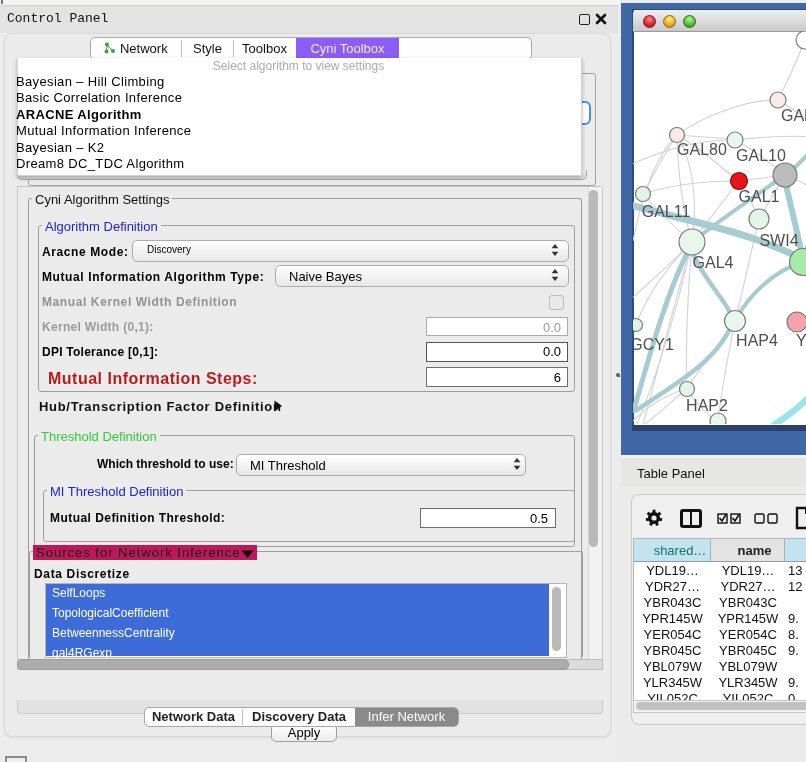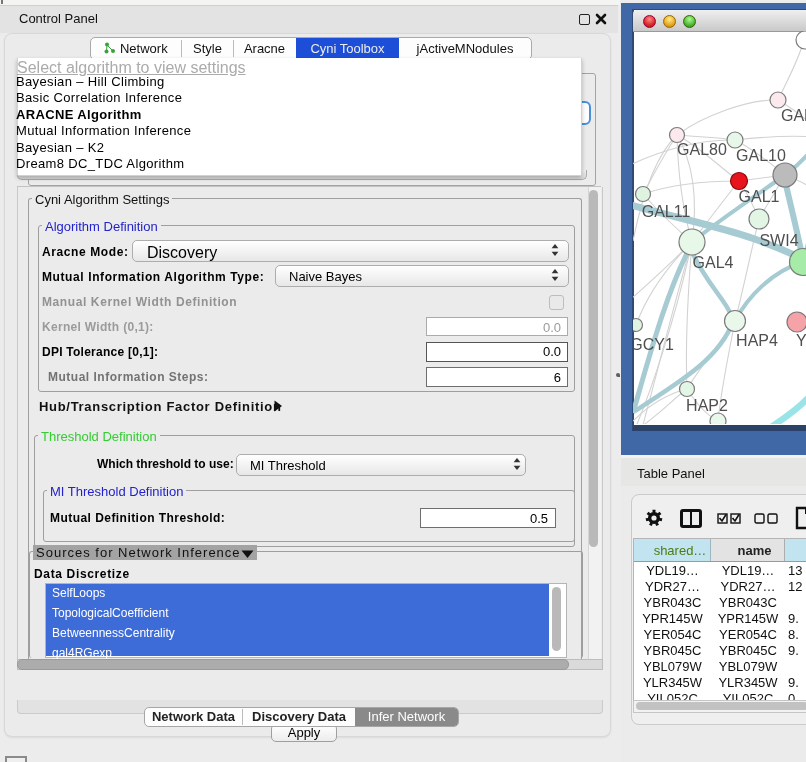--- a/index.html
+++ b/index.html
@@ -6,52 +6,51 @@
   body{width:806px;height:762px;position:relative;overflow:hidden;
        font-family:"Liberation Sans",sans-serif;background:#EDECEC;}
   .abs{position:absolute;}
   .b{font-weight:bold;}
 </style>
 </head>
 <body>
 
 <div class="abs" style="left:0;top:0;width:620px;height:5px;background:#F4F4F2;"></div>
 <div class="abs" style="left:0;top:5px;width:618px;height:27px;background:#E3E3E3;border-top:1px solid #CFCFCF;"></div>
-<div class="abs" style="left:19px;top:11px;font-size:13px;color:#111;">Control Panel</div>
+<div class="abs" style="left:7px;top:11px;font-size:13px;color:#111;font-family:Liberation Mono, monospace;">Control Panel</div>
 
 <div class="abs" style="left:579px;top:14px;width:9px;height:9px;border:1.5px solid #222;border-radius:2px;"></div>
 <svg class="abs" style="left:595px;top:13px;" width="12" height="12" viewBox="0 0 12 12">
     <path d="M2 2 L10 10 M10 2 L2 10" stroke="#111" stroke-width="2.6" stroke-linecap="round"></path>
   </svg>
 
 <div class="abs" style="left:4px;top:33px;width:605px;height:702px;background:#ECEBEB;border:1px solid #D8D8D8;border-radius:8px;box-shadow:0 1px 2px rgba(0,0,0,0.08);"></div>
 
 <div class="abs" style="left:90px;top:37px;width:440px;height:21px;background:#FDFDFD;border:1px solid #A9A9A9;border-radius:5px;overflow:hidden;font-size:13px;">
   <div class="abs" style="left:0;top:0;width:90px;height:21px;line-height:21px;text-align:center;color:#111;">
     <svg width="12" height="12" viewBox="0 0 12 12" style="vertical-align:-1px;">
         <circle cx="3" cy="2.5" r="2" fill="#3AA23A"></circle>
         <circle cx="2.5" cy="9.5" r="2" fill="#3AA23A"></circle>
         <circle cx="9" cy="9" r="2" fill="#3AA23A"></circle>
         <path d="M3 3 L2.5 9.5 M3 3 L9 9" stroke="#3AA23A" stroke-width="1"></path>
       </svg>
     Network</div>
   <div class="abs" style="left:90px;top:2px;width:1px;height:17px;background:#BBB;"></div>
   <div class="abs" style="left:91px;top:0;width:51px;height:21px;line-height:21px;text-align:center;color:#111;">Style</div>
   <div class="abs" style="left:142px;top:2px;width:1px;height:17px;background:#BBB;"></div>
-  <div class="abs" style="left:143px;top:0;width:61px;height:21px;line-height:21px;text-align:center;color:#111;">Aracne</div>
-  <div class="abs" style="left:205px;top:0;width:103px;height:21px;line-height:21px;text-align:center;color:#ECECEC;background:#1d4ed8;">Cyni Toolbox</div>
-  <div class="abs" style="left:308px;top:0;width:132px;height:21px;line-height:21px;text-align:center;color:#111;">jActiveMNodules</div>
+  <div class="abs" style="left:143px;top:0;width:61px;height:21px;line-height:21px;text-align:center;color:#111;">Toolbox</div>
+  <div class="abs" style="left:205px;top:0;width:103px;height:21px;line-height:21px;text-align:center;color:#ECECEC;background:#8b5cf6;">Cyni Toolbox</div>
 </div>
 
 <div class="abs" style="left:28px;top:73px;width:566px;height:111px;border:1px solid #A3A3A3;border-radius:3px;"></div>
 <div class="abs" style="left:576px;top:101px;width:11px;height:20px;border:2.5px solid #4A90D9;border-radius:6px;background:#FFF;"></div>
 <div class="abs" style="left:17px;top:170px;width:568px;height:9px;background:linear-gradient(#F0F0F0,#D8D8D8);border:1px solid #ABABAB;border-radius:0 0 5px 5px;border-top:none;"></div>
 
 <div class="abs" style="left:17px;top:58px;width:563px;height:117px;background:#FFF;border:1px solid #D2D2D2;border-top:none;box-shadow:0 2px 4px rgba(0,0,0,0.25);border-radius:0 0 2px 2px;"></div>
-<div class="abs" style="left:17px;top:59px;width:563px;height:14px;font-size:16px;color:#ABABAB;text-align:left;text-decoration:underline;">Select algorithm to view settings</div>
+<div class="abs" style="left:17px;top:59px;width:563px;height:14px;font-size:12px;color:#ABABAB;text-align:center;">Select algorithm to view settings</div>
 <div class="abs" style="left:16px;top:74px;font-size:13px;color:#000;line-height:16.4px;letter-spacing:0.35px;">
 Bayesian – Hill Climbing<br>
 Basic Correlation Inference<br>
 <span class="b">ARACNE Algorithm</span><br>
 Mutual Information Inference<br>
 Bayesian – K2<br>
 Dream8 DC_TDC Algorithm
 </div>
 
 <div class="abs" style="left:17px;top:186px;width:584px;height:1px;background:#C2C2C2;"></div>
@@ -59,21 +58,21 @@
 <div class="abs" style="left:17px;top:187px;width:584px;height:480px;border-left:1px solid #C8C8C8;border-right:1px solid #C8C8C8;"></div>
 
 <div class="abs" style="left:28px;top:198px;width:552px;height:462px;border:1px solid #9E9E9E;border-radius:3px;border-bottom:none;"></div>
 <div class="abs" style="left:32px;top:192px;background:#ECEBEB;padding:0 3px;font-size:13px;color:#111;">Cyni Algorithm Settings</div>
 
 <div class="abs" style="left:38px;top:225px;width:535px;height:165px;border:1px solid #9E9E9E;border-radius:3px;"></div>
 <div class="abs" style="left:42px;top:219px;background:#ECEBEB;padding:0 3px;font-size:13px;color:#2222CC;">Algorithm Definition</div>
 
 <div class="abs b" style="left:42px;top:245px;font-size:12px;letter-spacing:0.6px;color:#000;">Aracne Mode:</div>
 <div class="abs" style="left:132px;top:240px;width:435px;height:20px;background:linear-gradient(#FFFFFF,#E7E7E7);border:1px solid #ADADAD;border-radius:5px;"></div>
-<div class="abs" style="left:147px;top:244px;font-size:16px;color:#000;">Discovery</div>
+<div class="abs" style="left:147px;top:244px;font-size:10px;color:#000;">Discovery</div>
 <svg class="abs" style="left:550px;top:243px;" width="10" height="14" viewBox="0 0 10 14">
     <path d="M5 1 L8.4 5.2 H1.6 Z" fill="#333"></path>
     <path d="M5 13 L1.6 8.8 H8.4 Z" fill="#333"></path>
   </svg>
 
 <div class="abs b" style="left:42px;top:270px;font-size:12px;letter-spacing:0.6px;color:#000;">Mutual Information Algorithm Type:</div>
 <div class="abs" style="left:275px;top:265px;width:292px;height:20px;background:linear-gradient(#FFFFFF,#E7E7E7);border:1px solid #ADADAD;border-radius:5px;"></div>
 <div class="abs" style="left:289px;top:269px;font-size:13px;color:#000;">Naive Bayes</div>
 <svg class="abs" style="left:550px;top:268px;" width="10" height="14" viewBox="0 0 10 14">
     <path d="M5 1 L8.4 5.2 H1.6 Z" fill="#333"></path>
@@ -82,21 +81,21 @@
 
 <div class="abs b" style="left:42px;top:295px;font-size:12px;letter-spacing:0.6px;color:#929292;">Manual Kernel Width Definition</div>
 <div class="abs" style="left:549px;top:295px;width:13px;height:13px;background:#E9E9E9;border:1px solid #BDBDBD;border-radius:3px;"></div>
 
 <div class="abs b" style="left:42px;top:320px;font-size:12px;letter-spacing:0.3px;color:#9B9B9B;">Kernel Width (0,1):</div>
 <div class="abs" style="left:426px;top:317px;width:142px;height:19px;background:#FFF;border:1px solid #ABABAB;font-size:13px;color:#9B9B9B;text-align:right;line-height:19px;padding-right:6px;box-sizing:border-box;">0.0</div>
 
 <div class="abs b" style="left:42px;top:345px;font-size:12px;letter-spacing:0.25px;color:#000;">DPI Tolerance [0,1]:</div>
 <div class="abs" style="left:426px;top:342px;width:142px;height:20px;background:#FFF;border:1.5px solid #555;font-size:13px;color:#000;text-align:right;line-height:18px;padding-right:6px;box-sizing:border-box;">0.0</div>
 
-<div class="abs b" style="left:42px;top:370px;font-size:12px;letter-spacing:0.5px;color:#737373;padding-left:6px;">Mutual Information Steps:</div>
+<div class="abs b" style="left:42px;top:370px;font-size:16px;letter-spacing:0.5px;color:#b91c1c;padding-left:6px;">Mutual Information Steps:</div>
 <div class="abs" style="left:426px;top:367px;width:142px;height:20px;background:#FFF;border:1px solid #6E6E6E;font-size:13px;color:#000;text-align:right;line-height:19px;padding-right:6px;box-sizing:border-box;">6</div>
 
 <div class="abs" style="left:39px;top:399px;font-size:13px;letter-spacing:0.7px;color:#111;font-weight:700;">Hub/Transcription Factor Definition</div>
 <svg class="abs" style="left:273px;top:400px;" width="10" height="12" viewBox="0 0 10 12">
     <path d="M1.5 0.5 L9 6 L1.5 11.5 Z" fill="#111"></path>
   </svg>
 
 <div class="abs" style="left:34px;top:435px;width:539px;height:110px;border:1px solid #9E9E9E;border-radius:3px;"></div>
 <div class="abs" style="left:38px;top:429px;background:#ECEBEB;padding:0 3px;font-size:13px;color:#33CC33;">Threshold Definition</div>
 
@@ -108,21 +107,21 @@
     <path d="M5 13 L1.6 8.8 H8.4 Z" fill="#333"></path>
   </svg>
 
 <div class="abs" style="left:43px;top:490px;width:530px;height:50px;border:1px solid #9E9E9E;border-radius:3px;"></div>
 <div class="abs" style="left:47px;top:484px;background:#ECEBEB;padding:0 3px;font-size:13px;color:#2222CC;">MI Threshold Definition</div>
 
 <div class="abs b" style="left:50px;top:511px;font-size:12px;letter-spacing:0.45px;color:#000;">Mutual Definition Threshold:</div>
 <div class="abs" style="left:420px;top:508px;width:136px;height:20px;background:#FFF;border:1px solid #6E6E6E;font-size:13px;color:#000;text-align:right;line-height:19px;padding-right:7px;box-sizing:border-box;">0.5</div>
 
 <div class="abs" style="left:29px;top:551px;width:552px;height:106px;border:1px solid #9E9E9E;border-radius:3px;border-bottom:none;"></div>
-<div class="abs" style="left:33px;top:545px;background:#a3a3a3;padding:0 3px;font-size:13px;color:#111;letter-spacing:1px;">Sources for Network Inference&nbsp;&nbsp;&nbsp;</div>
+<div class="abs" style="left:33px;top:545px;background:#be185d;padding:0 3px;font-size:13px;color:#111;letter-spacing:1px;">Sources for Network Inference&nbsp;&nbsp;&nbsp;</div>
 <svg class="abs" style="left:241px;top:549px;" width="13" height="10" viewBox="0 0 13 10">
     <path d="M0.5 1.5 L12.5 1.5 L6.5 9 Z" fill="#111"></path>
   </svg>
 <div class="abs b" style="left:34px;top:567px;font-size:12px;letter-spacing:0.65px;color:#000;">Data Discretize</div>
 
 <div class="abs" style="left:45px;top:583px;width:520px;height:73px;background:#FFF;border:1px solid #B5B5B5;"></div>
 <div class="abs" style="left:46px;top:584px;width:503px;height:72px;background:#3D6BD8;"></div>
 <div class="abs" style="left:52px;top:583px;font-size:12px;color:#FFF;line-height:20px;">SelfLoops<br>TopologicalCoefficient<br>BetweennessCentrality<br>gal4RGexp</div>
 <div class="abs" style="left:552px;top:587px;width:9px;height:64px;background:#B9B9B9;border-radius:5px;"></div>
 
@@ -267,20 +266,20 @@
 <svg class="abs" style="left:795px;top:506px;" width="18" height="24" viewBox="0 0 18 24">
   <path d="M2 2 H11 L16 7 V22 H2 Z" fill="none" stroke="#111" stroke-width="2.4"></path>
   <path d="M11 2 V7 H16" fill="none" stroke="#111" stroke-width="2"></path>
 </svg>
 
 <div class="abs" style="left:633px;top:538px;width:173px;height:162px;background:#FFF;border:1px solid #B5B5B5;border-right:none;"></div>
 <div class="abs" style="left:634px;top:539px;width:76px;height:23px;background:#C2E3F0;border-right:1px solid #9DB6C0;"></div>
 <div class="abs" style="left:711px;top:539px;width:73px;height:23px;background:#E3E3E3;border-right:1px solid #ADADAD;"></div>
 <div class="abs" style="left:785px;top:539px;width:21px;height:23px;background:#C2E3F0;"></div>
 <div class="abs" style="left:634px;top:561px;width:172px;height:1px;background:#9A9A9A;"></div>
-<div class="abs" style="left:642px;top:543px;width:76px;font-size:13px;color:#4d7c0f;text-align:center;">shared…</div>
+<div class="abs" style="left:642px;top:543px;width:76px;font-size:13px;color:#0f766e;text-align:center;">shared…</div>
 <div class="abs" style="left:718px;top:543px;width:73px;font-size:13px;color:#222;text-align:center;font-weight:bold;">name</div>
 <div class="abs" style="left:634px;top:563px;width:77px;font-size:13px;color:#111;text-align:center;line-height:16px;">YDL19…<br>YDR27…<br>YBR043C<br>YPR145W<br>YER054C<br>YBR045C<br>YBL079W<br>YLR345W<br>YIL052C</div>
 <div class="abs" style="left:711px;top:563px;width:74px;font-size:13px;color:#111;text-align:center;line-height:16px;">YDL19…<br>YDR27…<br>YBR043C<br>YPR145W<br>YER054C<br>YBR045C<br>YBL079W<br>YLR345W<br>YIL052C</div>
 <div class="abs" style="left:788px;top:563px;width:20px;font-size:13px;color:#111;line-height:16px;">13<br>12<br>&nbsp;<br>9.<br>8.<br>9.<br>&nbsp;<br>9.<br>0.</div>
 
 <div class="abs" style="left:633px;top:700px;width:173px;height:11px;background:#F2F2F2;border:1px solid #C5C5C5;border-right:none;"></div>
 <div class="abs" style="left:636px;top:702px;width:172px;height:8px;background:#C2C2C2;border-radius:4px;"></div>
 
 </body></html>

